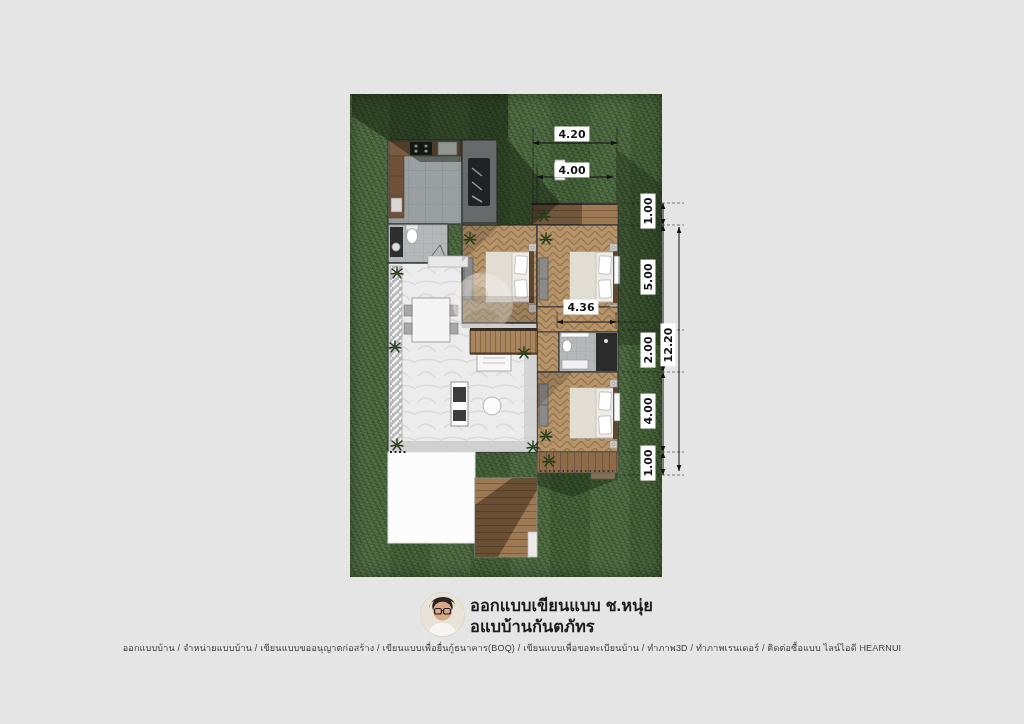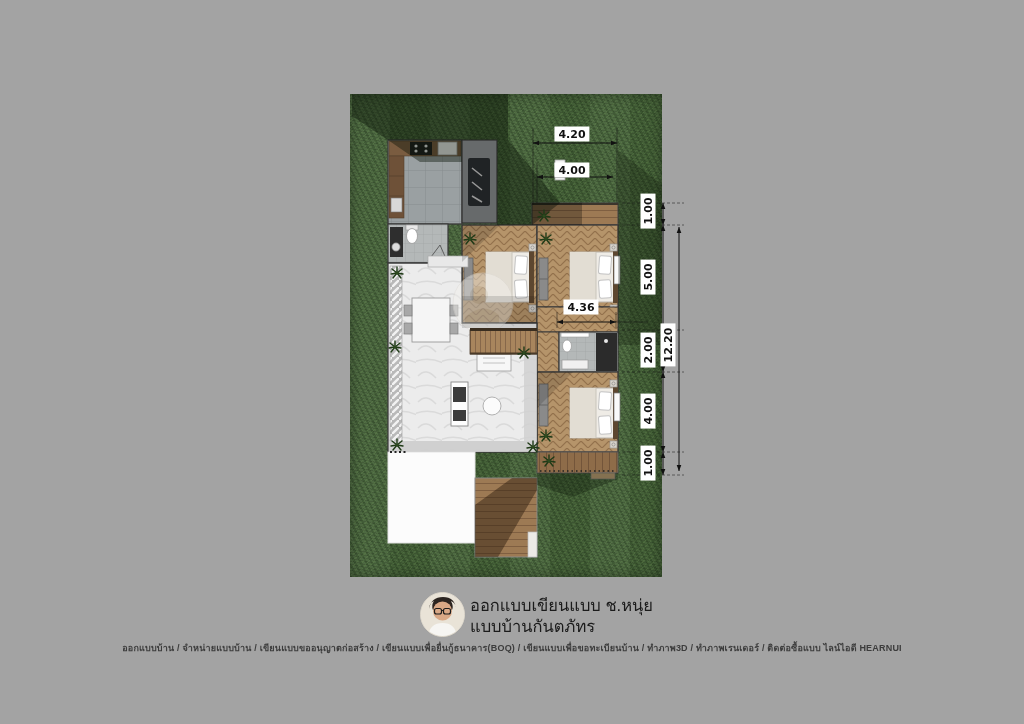--- a/index.html
+++ b/index.html
@@ -1,35 +1,35 @@
 <!DOCTYPE html>
 <html><head>
 <meta charset="utf-8">
 <style>
   html,body{margin:0;padding:0;background:#ffffff;}
-  .stage{position:relative;width:1024px;height:724px;background:#a3a3a3;overflow:hidden;
+  .stage{position:relative;width:1024px;height:724px;background:#e5e5e5;overflow:hidden;
          font-family:"Liberation Sans","DejaVu Sans",sans-serif;}
   .lawn{position:absolute;left:350px;top:94px;width:312px;height:483px;
         background-color:#48653b;
         background-image:
           repeating-linear-gradient(63deg, rgba(18,38,14,.22) 0 2px, transparent 2px 5px),
           repeating-linear-gradient(-48deg, rgba(120,160,88,.16) 0 1px, transparent 1px 4px),
           repeating-linear-gradient(12deg, rgba(0,0,0,.12) 0 1px, transparent 1px 3px),
           repeating-linear-gradient(90deg, rgba(255,255,255,.035) 0 40px, rgba(0,0,0,.05) 40px 80px);
         box-shadow:inset 0 0 14px rgba(0,0,0,.35);}
   .plan-svg{position:absolute;left:0;top:0;}
   .dim{position:absolute;background:#ffffff;color:#111;font:bold 11px "DejaVu Sans",sans-serif;
        padding:1px 4px;white-space:nowrap;transform:translate(-50%,-50%);line-height:13px;}
   .dim.v{transform:translate(-50%,-50%) rotate(-90deg);}
   .avatar{position:absolute;left:420px;top:592px;width:43px;height:43px;border-radius:50%;
           overflow:hidden;background:#ece7dd;border:1px solid #dcd6ca;}
-  .brand-text{position:absolute;left:470px;top:595px;color:#1b1b1b;font-weight:normal;
+  .brand-text{position:absolute;left:470px;top:595px;color:#1b1b1b;font-weight:bold;
               font-size:16.5px;line-height:21px;}
   .services{position:absolute;left:0;top:641px;width:1024px;text-align:center;
-            font-size:9px;font-weight:bold;color:#3c3c3c;letter-spacing:.2px;}
+            font-size:9px;font-weight:normal;color:#3c3c3c;letter-spacing:.2px;}
 </style>
 </head>
 <body>
 
 <div class="stage">
 
   <div class="lawn"></div>
 
   <svg class="plan-svg" width="1024" height="724" viewBox="0 0 1024 724">
     <defs>
@@ -291,17 +291,17 @@
       <path d="M8 16 Q10 4 22 4 Q34 4 35 16 Q35 10 30 8 Q33 14 31 17 L12 17 Q10 12 13 8 Q8 10 8 16 Z" fill="#2b2420"></path>
       <circle cx="21.5" cy="18" r="9.5" fill="#d9a886"></circle>
       <rect x="13.5" y="15.5" width="7" height="5.5" rx="2" fill="none" stroke="#1d1d1d" stroke-width="1.2"></rect>
       <rect x="22.5" y="15.5" width="7" height="5.5" rx="2" fill="none" stroke="#1d1d1d" stroke-width="1.2"></rect>
       <path d="M20.5 17.5 H22.5" stroke="#1d1d1d" stroke-width="1.2"></path>
       <path d="M7 43 Q9 30 21.5 30 Q34 30 36 43 Z" fill="#f6f5f2"></path>
     </svg>
   </div>
   <div class="brand-text">
     <div>ออกแบบเขียนแบบ ช.หนุ่ย</div>
-    <div>แบบบ้านกันตภัทร</div>
+    <div>อแบบ้านกันตภัทร</div>
   </div>
   <div class="services">ออกแบบบ้าน / จำหน่ายแบบบ้าน / เขียนแบบขออนุญาตก่อสร้าง / เขียนแบบเพื่อยื่นกู้ธนาคาร(BOQ) / เขียนแบบเพื่อขอทะเบียนบ้าน / ทำภาพ3D / ทำภาพเรนเดอร์ / ติดต่อซื้อแบบ ไลน์ไอดี HEARNUI</div>
 
 </div>
 
 </body></html>

